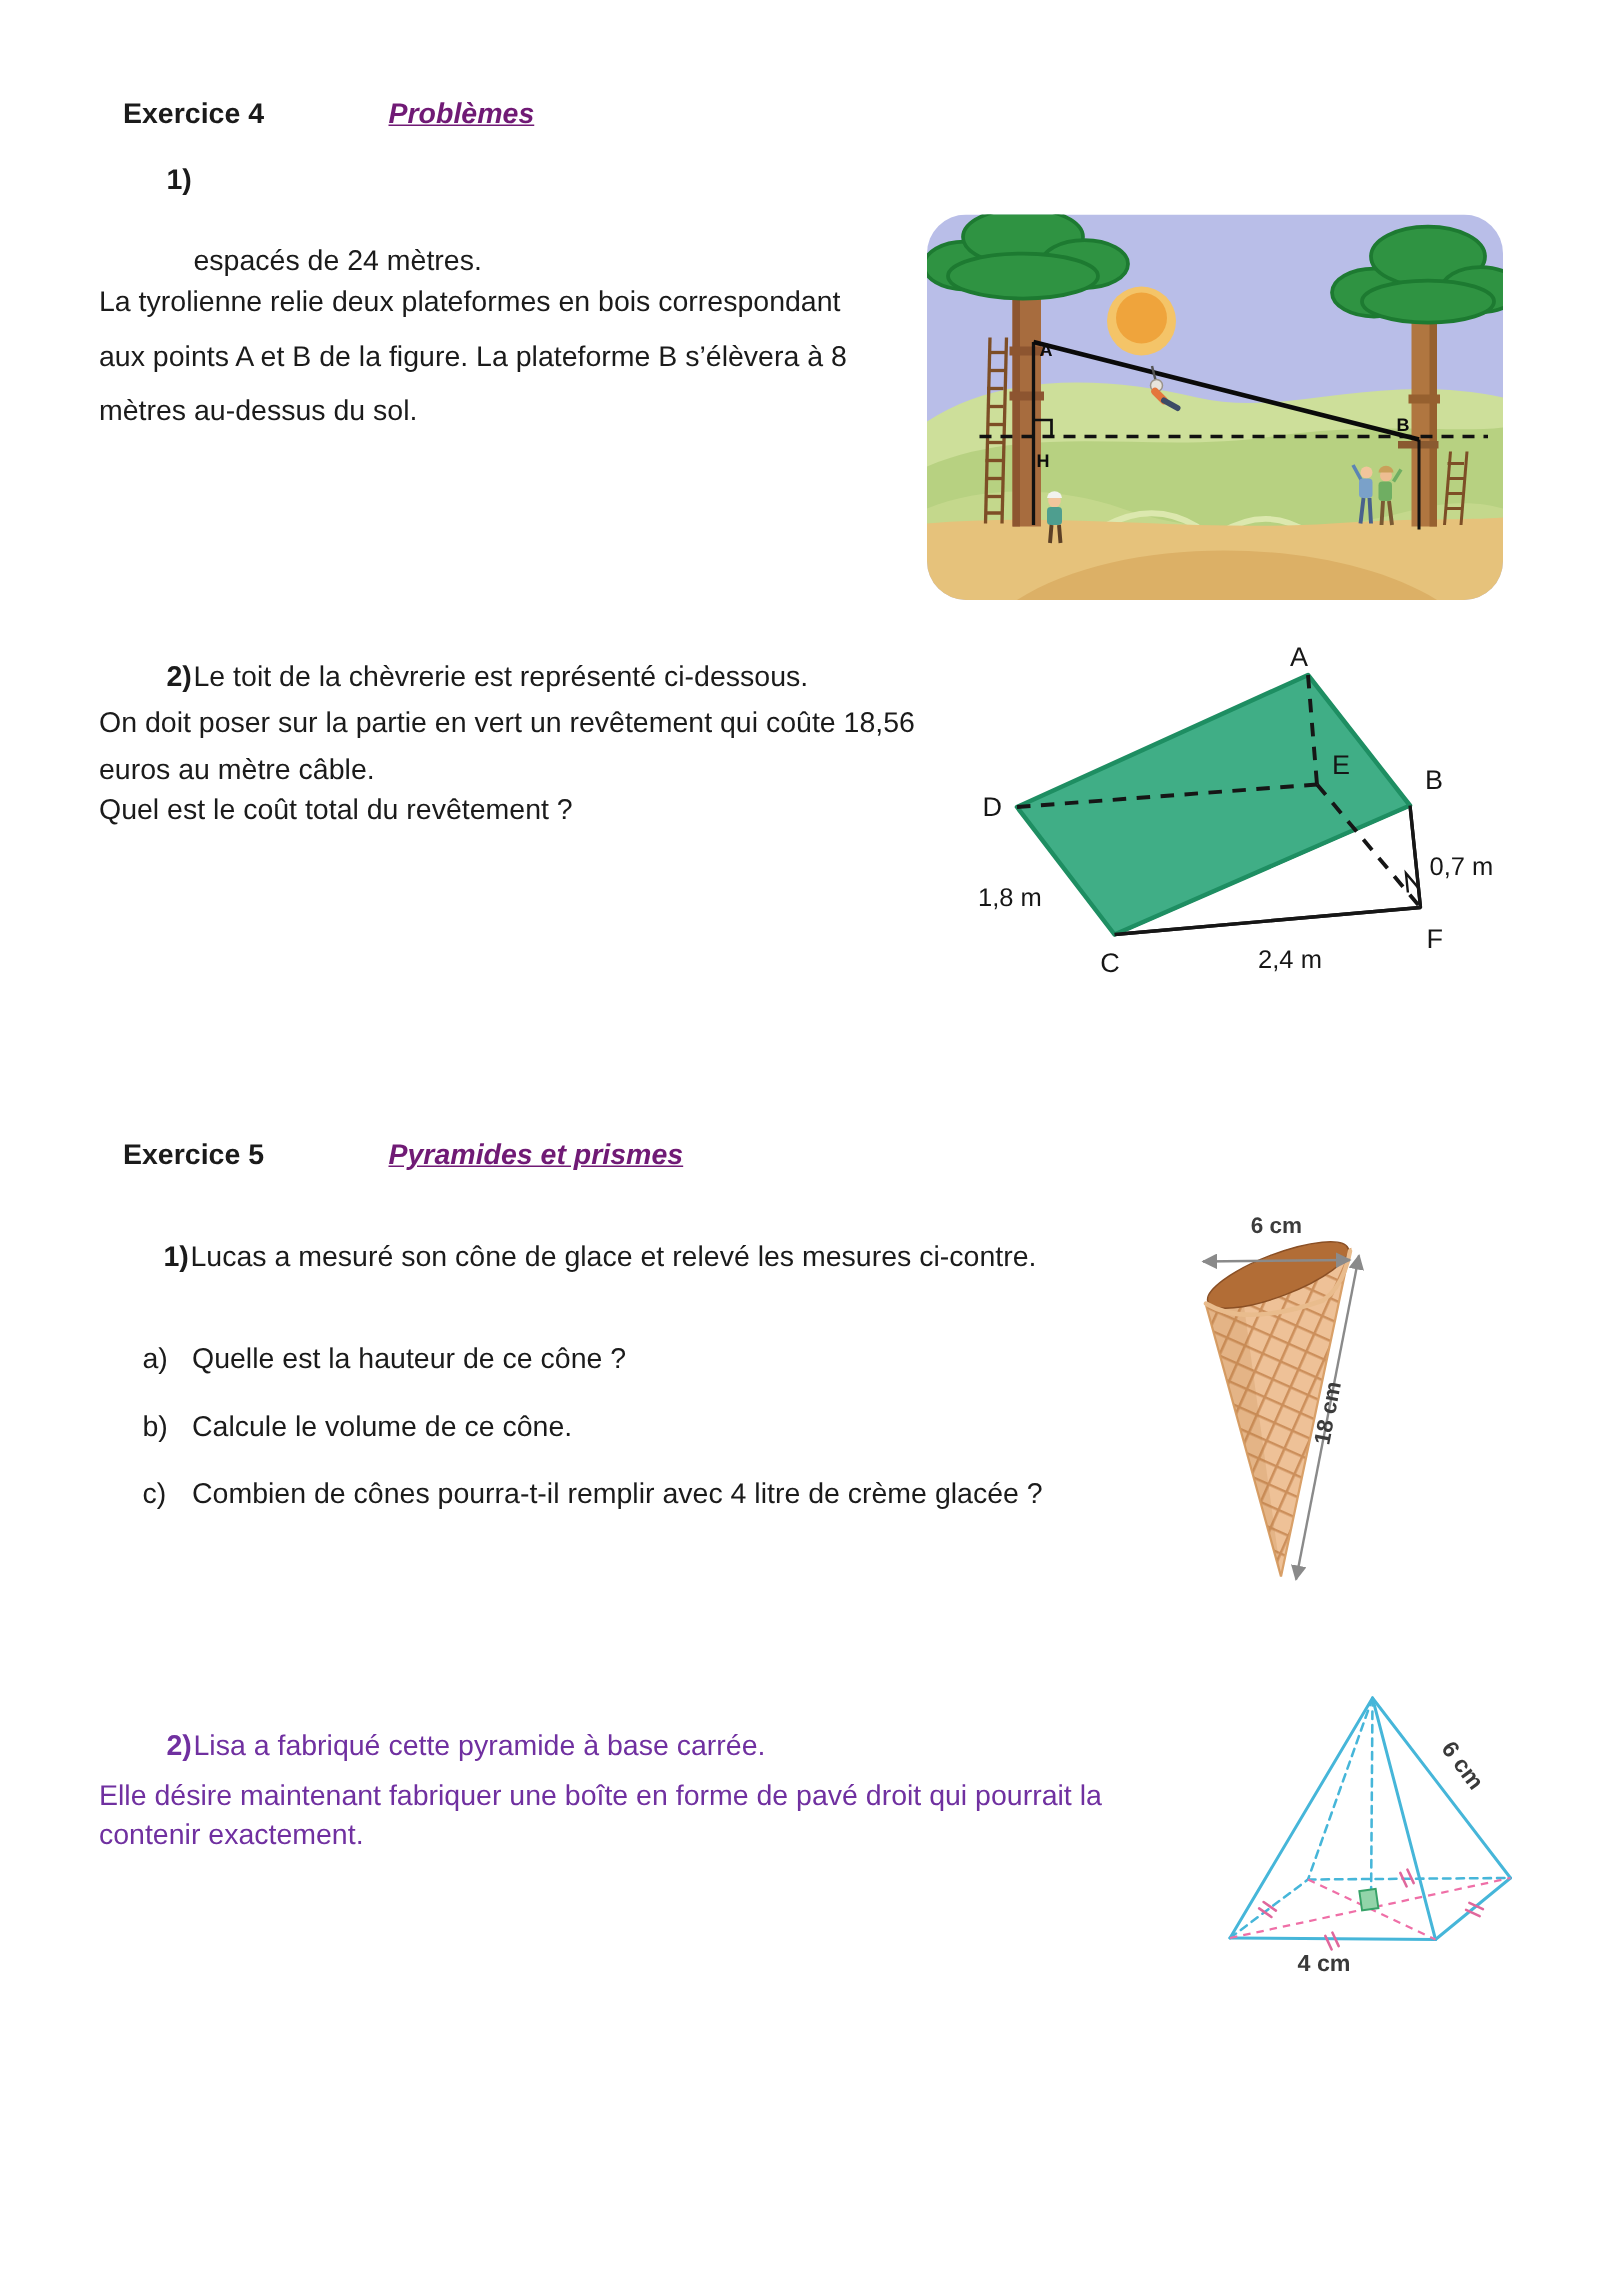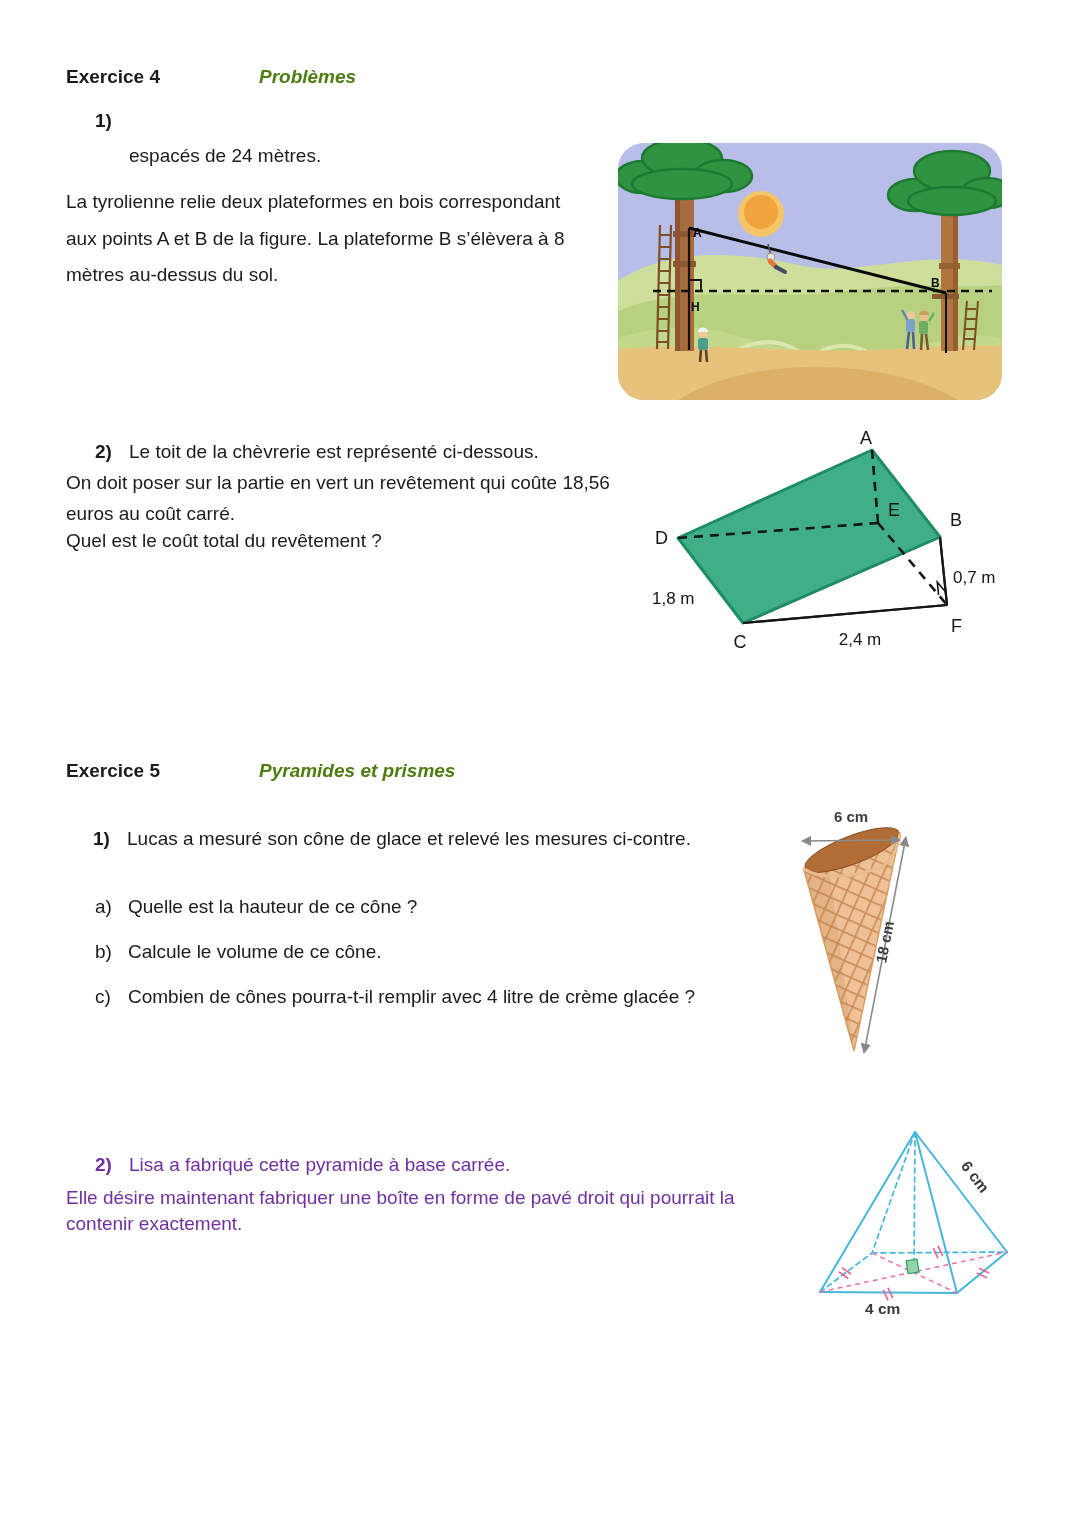--- a/index.html
+++ b/index.html
@@ -1,38 +1,38 @@
 <!DOCTYPE html>
 <html><head>
 <meta charset="utf-8">
 <style>
   html,body{margin:0;padding:0;background:#ffffff;}
   .page{position:relative;width:1080px;height:1527px;background:#ffffff;overflow:hidden;
         font-family:"Liberation Sans","DejaVu Sans",sans-serif;color:#1b1b1b;}
   .t{position:absolute;font-size:19px;white-space:nowrap;line-height:1.2;}
-  .b{font-weight:bold;}
-  .sub{color:#4d7c0f;font-weight:bold;font-style:italic;}
+  .b{font-weight:bold;margin-left:16px;}
+  .sub{color:#701a75;font-weight:bold;font-style:italic;text-decoration:underline;}
   .purple{color:#7030a0;}
   .fig{position:absolute;}
   .fig-label{font:bold 12px "Liberation Sans",sans-serif;fill:#0c0c0c;}
   .vlabel{font:18px "Liberation Sans",sans-serif;fill:#161616;}
   .dimlabel{font:17px "Liberation Sans",sans-serif;fill:#161616;}
   .dim{font:600 15px "Liberation Sans",sans-serif;fill:#3c3c3c;}
   .dim2{font:600 15.5px "Liberation Sans",sans-serif;fill:#3a3a3a;}
 </style>
 </head>
 <body>
 
 <div class="page">
 
   <span class="t b" style="left:66px;top:66px">Exercice 4</span>
   <span class="t sub" style="left:259px;top:66px">Problèmes</span>
 
   <span class="t b" style="left:95px;top:110px">1)</span>
-  <span class="t" style="left:129px;top:145px">espacés de 24 mètres.</span>
+  <span class="t" style="left:129px;top:164px">espacés de 24 mètres.</span>
 
   <span class="t" style="left:66px;top:191px">La tyrolienne relie deux plateformes en bois correspondant</span>
   <span class="t" style="left:66px;top:228px">aux points A et B de la figure. La plateforme B s’élèvera à 8</span>
   <span class="t" style="left:66px;top:264px">mètres au-dessus du sol.</span>
 
   <svg class="fig" style="left:618px;top:143px" width="384" height="257" viewBox="0 0 384 257">
     <defs>
         <clipPath id="tclip">
           <rect width="384" height="257" rx="26" ry="26"></rect>
         </clipPath>
@@ -133,21 +133,21 @@
       </g>
       <text x="75" y="94" class="fig-label">A</text>
       <text x="313" y="144" class="fig-label">B</text>
       <text x="73" y="168" class="fig-label">H</text>
     </g>
   </svg>
 
   <span class="t b" style="left:95px;top:441px">2)</span>
   <span class="t" style="left:129px;top:441px">Le toit de la chèvrerie est représenté ci-dessous.</span>
   <span class="t" style="left:66px;top:472px">On doit poser sur la partie en vert un revêtement qui coûte 18,56</span>
-  <span class="t" style="left:66px;top:503px">euros au coût carré.</span>
+  <span class="t" style="left:66px;top:503px">euros au mètre câble.</span>
   <span class="t" style="left:66px;top:530px">Quel est le coût total du revêtement ?</span>
 
   <svg class="fig" style="left:640px;top:420px" width="400" height="240" viewBox="0 0 400 240">
     <polygon points="103,203 307,185 300,117" fill="#ffffff" stroke="#161616" stroke-width="2.2" stroke-linejoin="round"></polygon>
     <polygon points="38,118 232,30 300,117 103,203" fill="#40ae86" stroke="#1e8e62" stroke-width="3" stroke-linejoin="round"></polygon>
     <g stroke="#161616" stroke-width="2.6" stroke-dasharray="9,7" fill="none">
       <line x1="232" y1="30" x2="238" y2="103"></line>
       <line x1="38" y1="118" x2="238" y2="103"></line>
       <line x1="238" y1="103" x2="307" y2="185"></line>
     </g>

